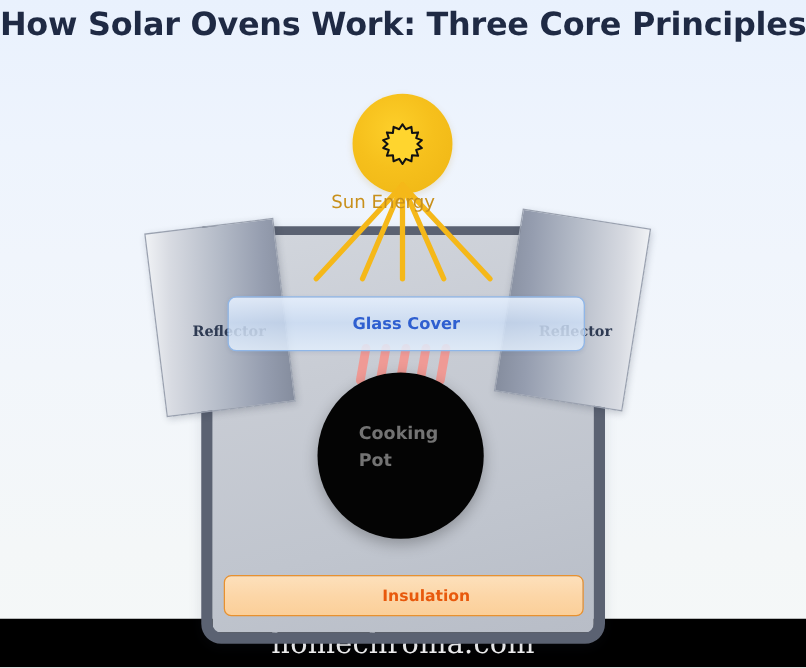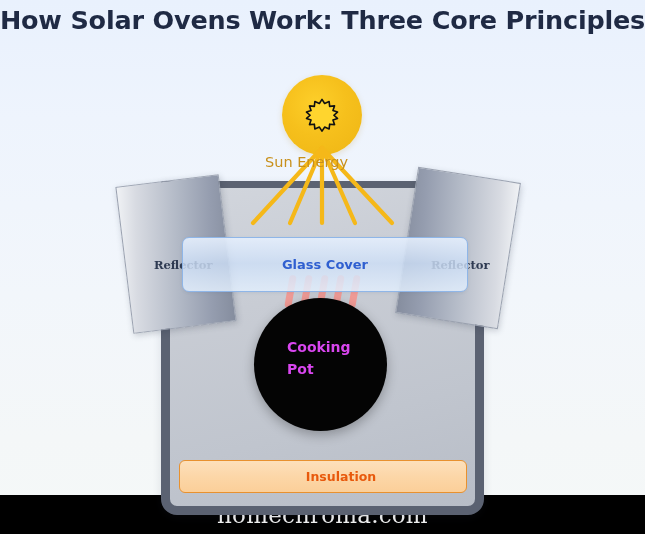--- a/index.html
+++ b/index.html
@@ -153,21 +153,21 @@
 
   #reflector-label-left  { left: 154px; top: 218px; }
   #reflector-label-right { left: 431px; top: 218px; }
 
   
   #glass-cover {
     position: absolute;
     left: 182px;
     top: 197px;
     width: 286px;
-    height: 55px;
+    height: 44px;
     background: linear-gradient(180deg, rgba(228,238,252,0.92) 0%, rgba(205,223,247,0.80) 48%, rgba(226,238,252,0.86) 100%);
     border: 1.5px solid #8fb6e8;
     border-radius: 7px;
     z-index: 6;
     display: flex;
     align-items: center;
     justify-content: center;
     box-shadow: 0 1px 3px rgba(60,90,140,0.10);
   }
 
@@ -214,21 +214,21 @@
 
   #cooking-pot-label {
     position: absolute;
     left: 33px;
     top: 38px;
     width: 76px;
     font-family: "DejaVu Sans", sans-serif;
     font-size: 14px;
     font-weight: 700;
     line-height: 22px;
-    color: #d946ef;
+    color: #737373;
     text-align: left;
     white-space: pre-line;
   }
 
   
   #insulation {
     position: absolute;
     left: 179px;
     top: 420px;
     width: 288px;

